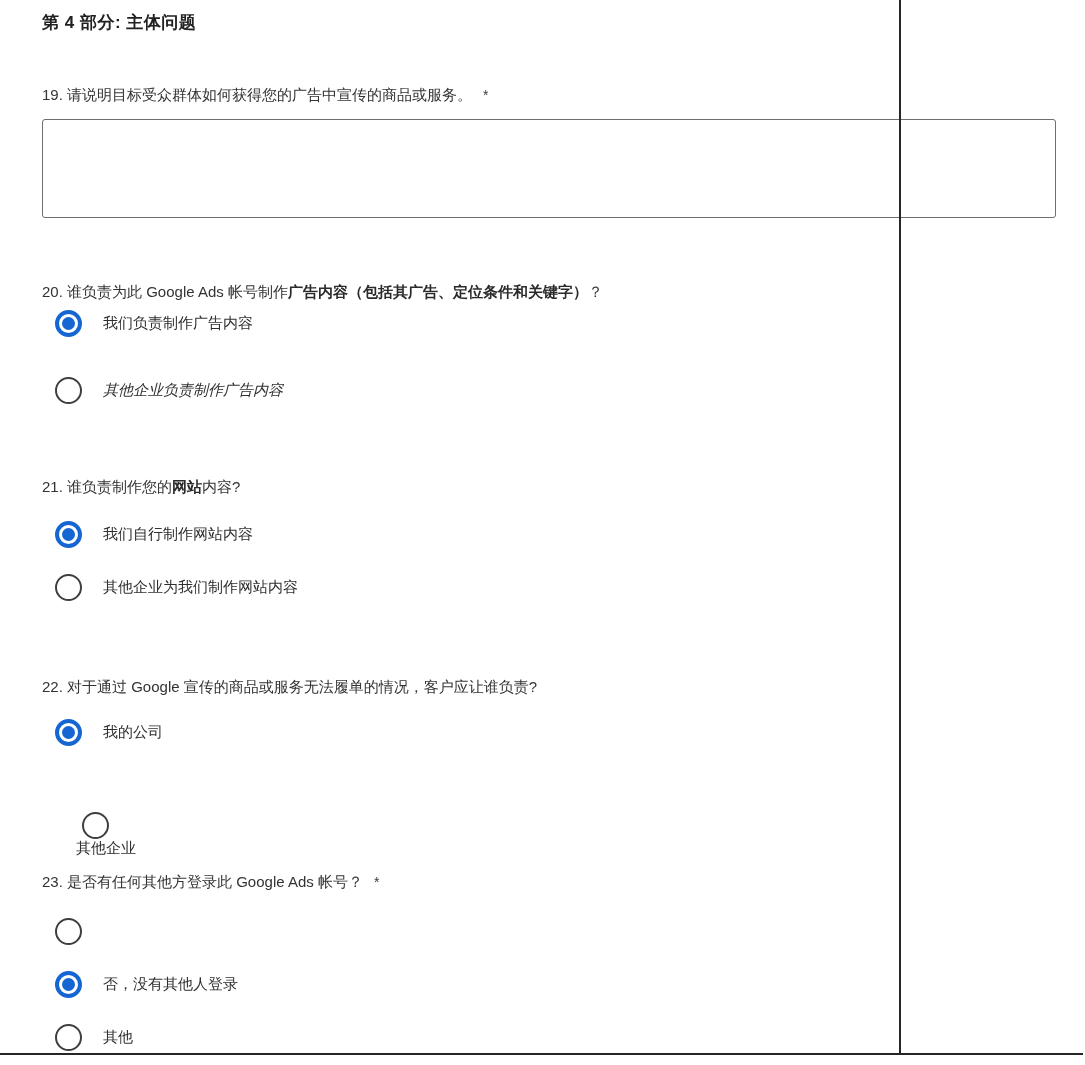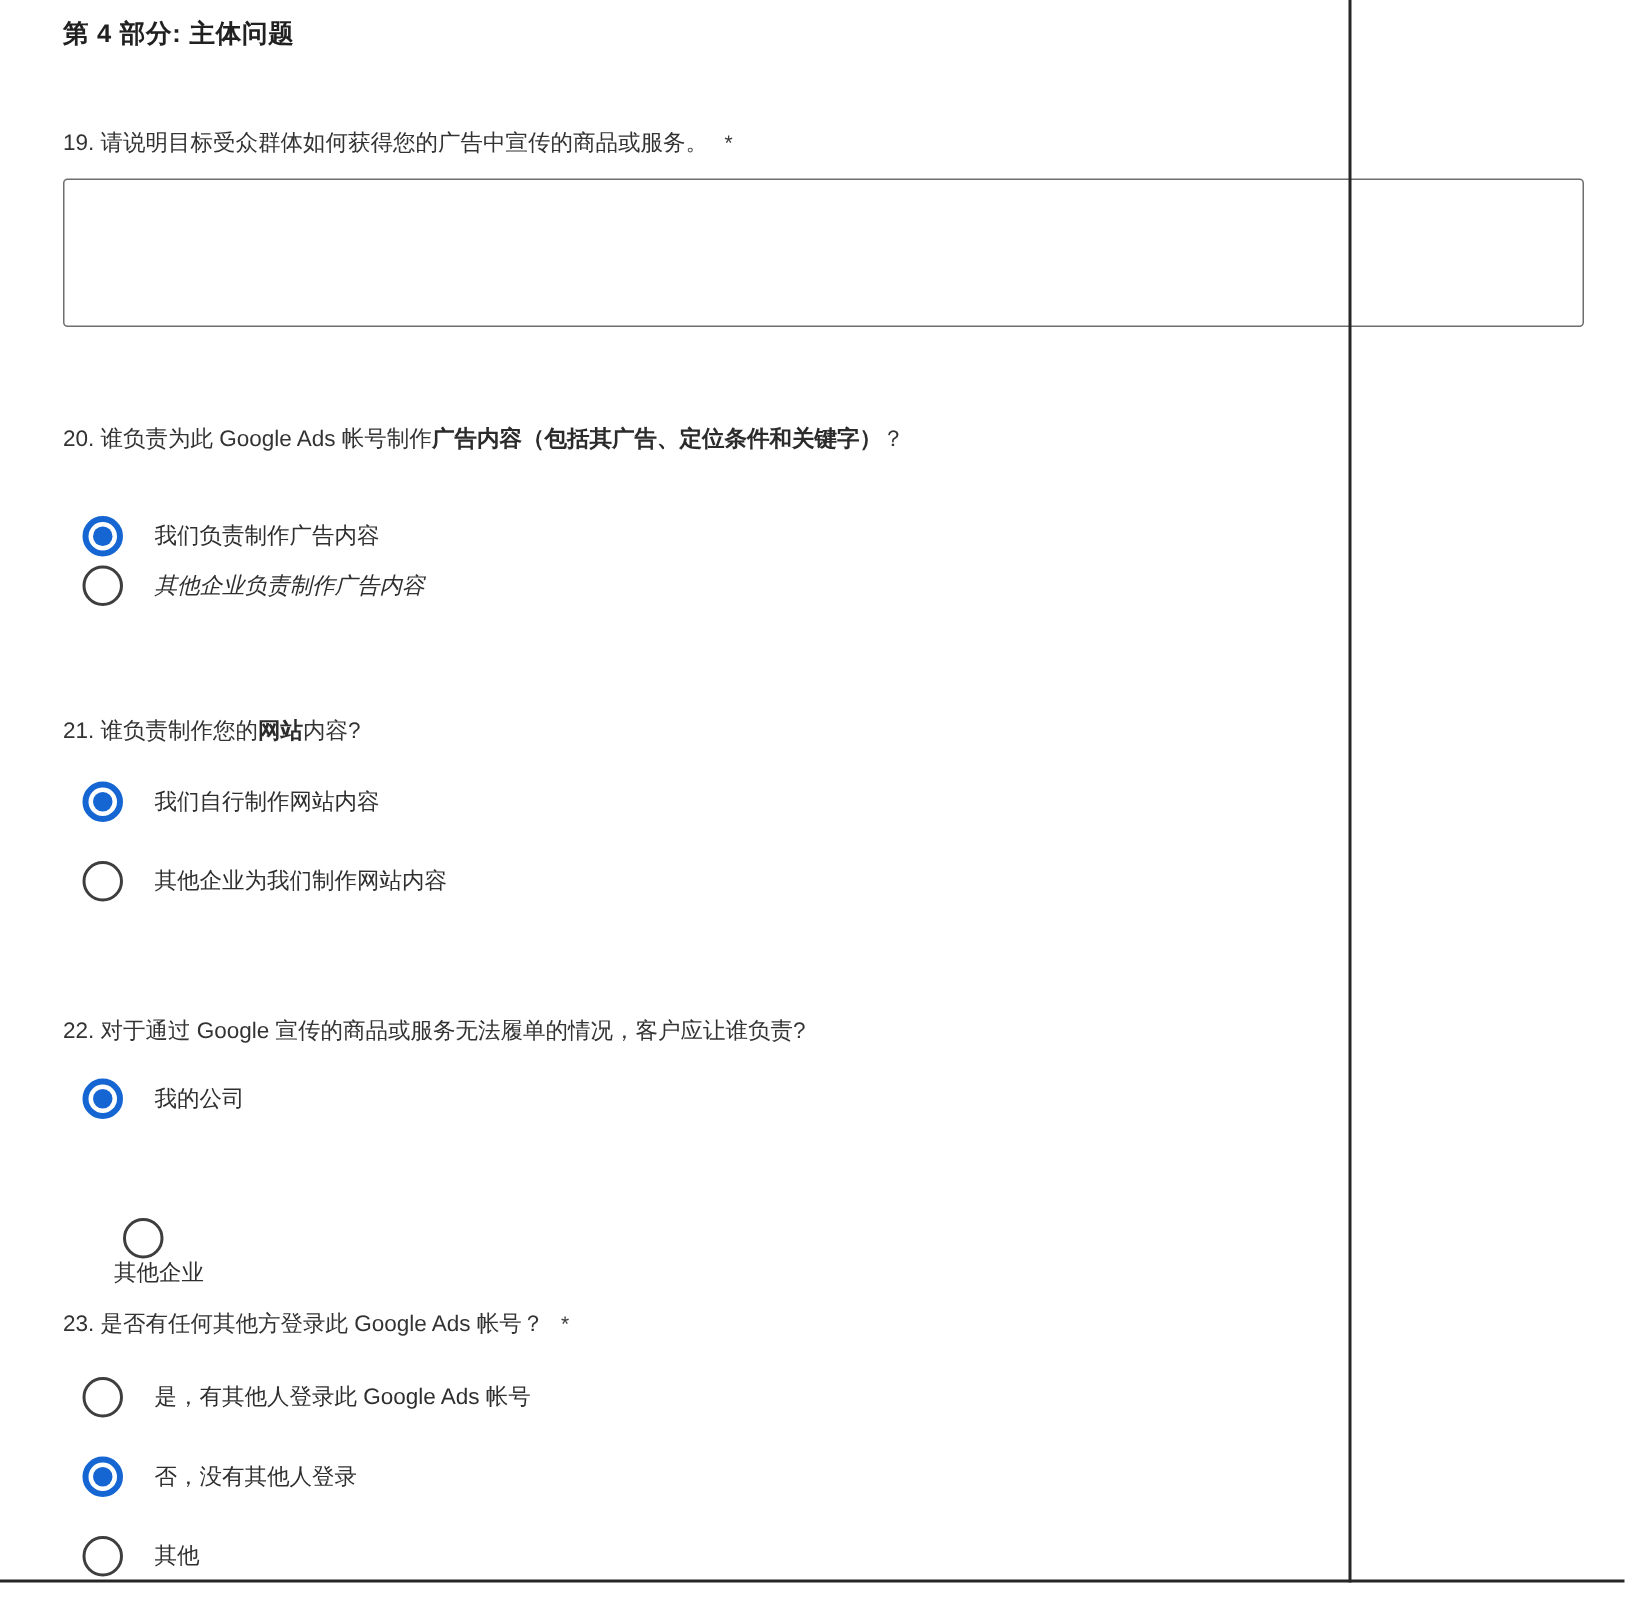--- a/index.html
+++ b/index.html
@@ -38,21 +38,21 @@
   <div class="section-title">第 4 部分: 主体问题</div>
 
   <div class="qlabel" style="top:86px;">
     <span>19. 请说明目标受众群体如何获得您的广告中宣传的商品或服务。</span><span class="bold-seg"></span><span></span><span class="req">*</span>
   </div>
   <textarea class="answer" placeholder="" style=""></textarea>
 
   <div class="qlabel" style="top:283px;">
     <span>20. 谁负责为此 Google Ads 帐号制作</span><span class="bold-seg">广告内容（包括其广告、定位条件和关键字）</span><span>？</span>
   </div>
-  <div class="opt" style="top:344px;text-align:right;">
+  <div class="opt" style="top:310px;text-align:right;">
     <span class="radio selected"></span>
     <span class="opt-label">我们负责制作广告内容</span>
   </div>
   <div class="opt" style="top:377px;font-style:italic;">
     <span class="radio"></span>
     <span class="opt-label">其他企业负责制作广告内容</span>
   </div>
 
   <div class="qlabel" style="top:478px;">
     <span>21. 谁负责制作您的</span><span class="bold-seg">网站</span><span>内容?</span>
@@ -76,21 +76,20 @@
   <div class="opt" style="top:812px;flex-direction:column;">
     <span class="radio"></span>
     <span class="opt-label">其他企业</span>
   </div>
 
   <div class="qlabel" style="top:873px;">
     <span>23. 是否有任何其他方登录此 Google Ads 帐号？</span><span class="bold-seg"></span><span></span><span class="req">*</span>
   </div>
   <div class="opt" style="top:918px;">
     <span class="radio"></span>
-    <span class="opt-label">是，有其他人登录此 Google Ads 帐号</span>
   </div>
   <div class="opt" style="top:971px;">
     <span class="radio selected"></span>
     <span class="opt-label">否，没有其他人登录</span>
   </div>
   <div class="opt" style="top:1024px;">
     <span class="radio"></span>
     <span class="opt-label">其他</span>
   </div>
 

